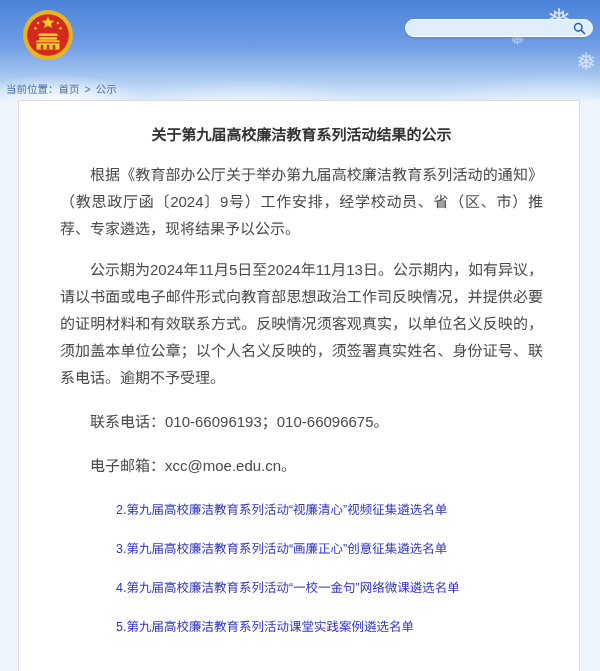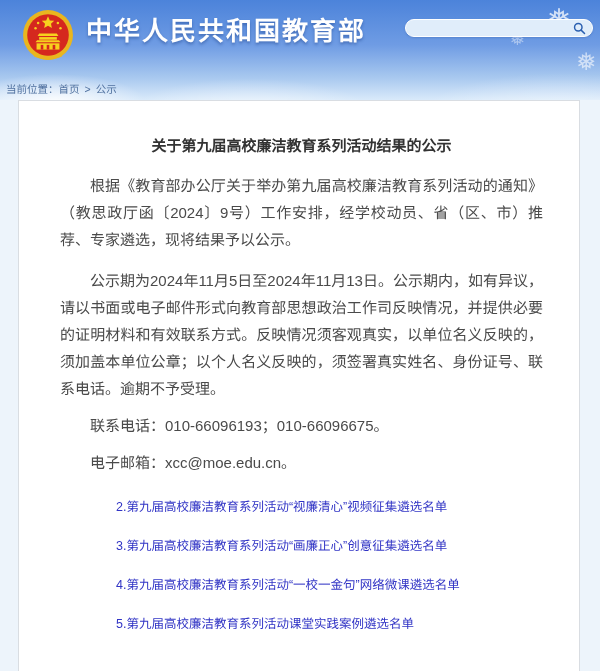--- a/index.html
+++ b/index.html
@@ -58,31 +58,31 @@
   .crumb-sep { margin:0 5px; }
 
   
   .content-box {
     margin-left:18px; width:560px; height:600px;
     background:#ffffff; border:1px solid #d9dde2; border-bottom:none;
   }
   .article { padding:0 36px 0 41px; }
 
   .article-title {
-    padding-top:33px; text-align:center;
+    padding-top:22px; text-align:center;
     font-size:15px; font-weight:bold; color:#333333;
   }
 
   .para {
     margin-top:14px;
     font-size:15px; color:#4a4a4a; line-height:27px;
     text-indent:2em; text-align:justify;
   }
   .para.first { margin-top:17px; }
-  .para.contact { margin-top:10px; }
+  .para.contact { margin-top:17px; }
 
   
   .attach-block { margin-top:18px; padding-left:25px; font-size:12.5px; line-height:26px; }
   .attach-row { margin-bottom:13px; }
   .attach-row.cont { padding-left:31px; }
   .attach-label { color:#4a4a4a; }
   .attach-link { color:#3134c5; text-decoration:none; cursor:pointer; }
 </style>
 </head>
 <body>
@@ -103,21 +103,20 @@
     <path d="M30 52 h40 l-3-5 h-34 z" fill="#f7d11e"></path>
     <rect x="33" y="54" width="34" height="5" fill="#f7d11e"></rect>
     <path d="M26 64 h48 l-3-4 h-42 z" fill="#f7d11e"></path>
     <rect x="28" y="66" width="44" height="12" fill="#f7d11e"></rect>
     <rect x="36" y="69" width="5" height="9" fill="#d5281e"></rect>
     <rect x="47.5" y="69" width="5" height="9" fill="#d5281e"></rect>
     <rect x="59" y="69" width="5" height="9" fill="#d5281e"></rect>
     <path d="M20 84 q30 14 60 0 l-4 8 q-26 10 -52 0 z" fill="#e9b61f"></path>
   </svg>
 
-  <div class="site-title">中华人民共和国教育部</div>
 
   <div class="search-pill">
     <input type="text" aria-label="search" value="" style="">
     <button class="search-btn" aria-label="search">
       <svg viewBox="0 0 16 16" width="13" height="13">
         <circle cx="6.5" cy="6.5" r="4.6" fill="none" stroke="#2a5fb0" stroke-width="1.8"></circle>
         <line x1="10" y1="10" x2="14.2" y2="14.2" stroke="#2a5fb0" stroke-width="1.8" stroke-linecap="round"></line>
       </svg>
     </button>
   </div>

